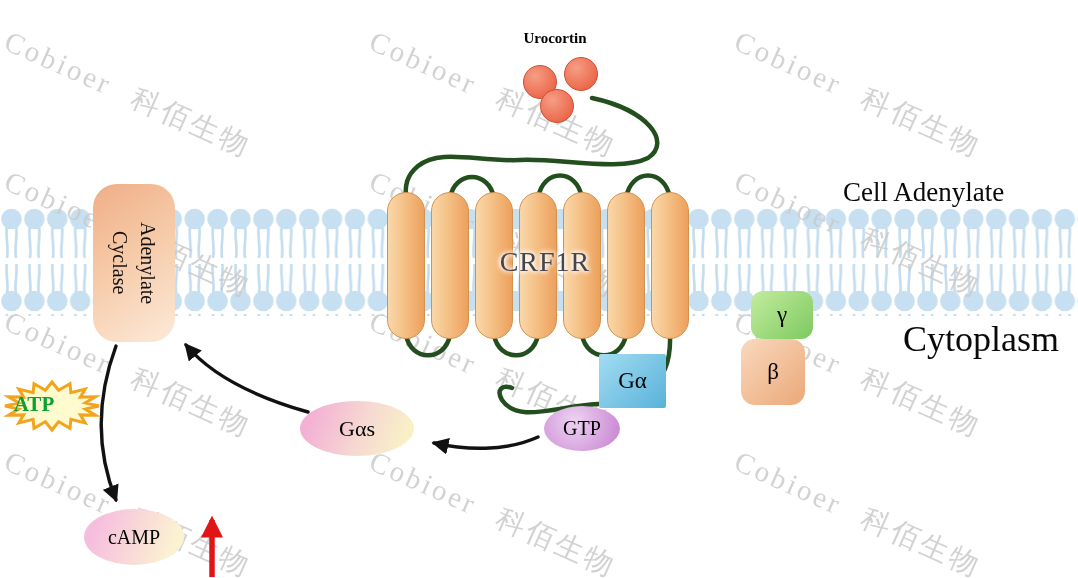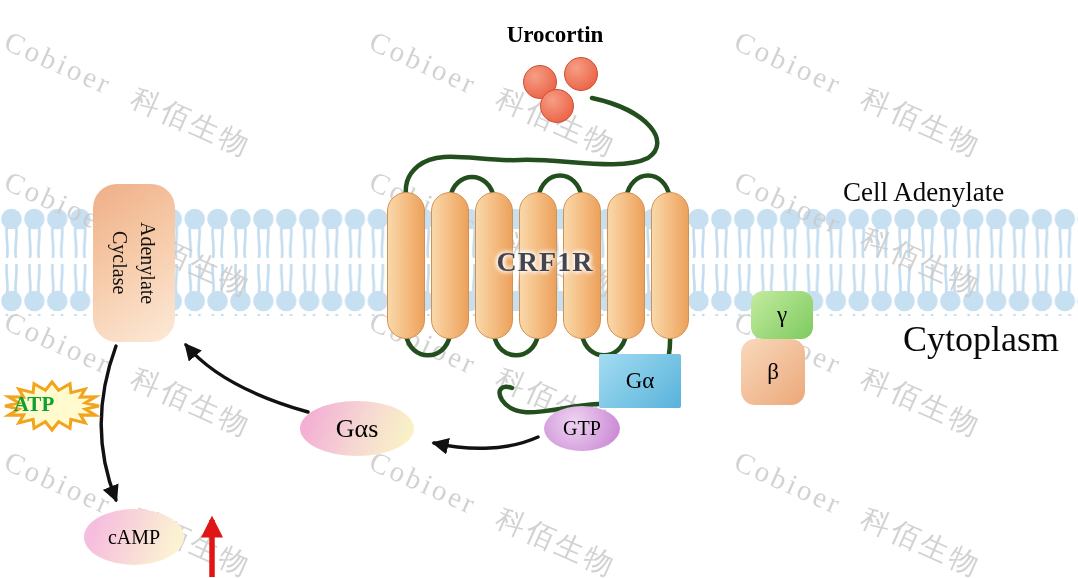--- a/index.html
+++ b/index.html
@@ -13,45 +13,45 @@
   .watermark { position:absolute; font-size:29px; letter-spacing:3px; word-spacing:14px;
                color:#cbcbcb; opacity:.85; transform:rotate(24deg); transform-origin:left top;
                white-space:nowrap; }
   .shape, .label { position:absolute; z-index:4; display:flex; align-items:center; justify-content:center; }
   .label { z-index:5; white-space:nowrap; }
 
   .helix { position:absolute; z-index:4; top:192px; width:38px; height:147px; border-radius:19px;
            background:linear-gradient(90deg,#f9d8aa 0%,#f4bd82 50%,#eca15c 100%);
            border:1.5px solid #d2924f; }
 
-  #title-urocortin { left:455px; top:22px; width:200px; font-weight:bold; font-size:23px; color:#000; }
+  #title-urocortin { left:455px; top:30px; width:200px; font-weight:bold; font-size:15px; color:#000; }
   #label-cell-membrane { left:843px; top:177px; font-size:27px; color:#0a0a0a; }
   #label-cytoplasm { left:903px; top:318px; font-size:36px; color:#0a0a0a; }
-  #label-crf1r { left:483px; top:246px; width:124px; font-weight:bold; font-size:28px; color:#45454f;
+  #label-crf1r { left:483px; top:246px; width:124px; font-weight:normal; font-size:28px; color:#45454f;
                  letter-spacing:1px; text-shadow:0 0 5px #fff,0 0 5px #fff,0 0 6px #fff; }
 
   #ac-box { left:93px; top:184px; width:82px; height:158px; border-radius:24px;
             background:linear-gradient(145deg,#efae87 0%,#f6caa8 45%,#fcead9 100%); }
   .ac-text { writing-mode:vertical-rl; text-orientation:mixed; height:150px; font-size:20px;
              color:#111; text-align:center; line-height:1.4; }
 
   .uro-circle { position:absolute; z-index:4; width:34px; height:34px; border-radius:50%;
                 background:radial-gradient(circle at 35% 32%, #f59e85, #ec674a 75%);
                 border:1px solid #cf4c31; }
 
   #gamma-box { left:751px; top:291px; width:62px; height:48px; border-radius:12px;
                background:linear-gradient(135deg,#c4ec9f,#7dc95f); font-size:23px; }
   #beta-box  { left:741px; top:339px; width:64px; height:66px; border-radius:14px;
                background:linear-gradient(135deg,#f9d9bd,#eba878); font-size:23px; }
-  #galpha-box{ left:599px; top:354px; width:82px; height:54px; border-radius:2px;
+  #galpha-box{ left:599px; top:354px; width:67px; height:54px; border-radius:2px;
                background:linear-gradient(135deg,#a3dcf2,#58b2da); font-size:23px; }
   #gtp-ellipse { left:544px; top:406px; width:76px; height:45px; border-radius:50%;
                background:radial-gradient(circle at 40% 35%, #eed4f2, #cd8ed6 80%); font-size:20px; }
   #gas-ellipse { left:300px; top:401px; width:114px; height:55px; border-radius:50%;
-               background:linear-gradient(110deg,#f3afd4 10%,#f6d9d2 55%,#f9f1c6 90%); font-size:26px; }
+               background:linear-gradient(110deg,#f3afd4 10%,#f6d9d2 55%,#f9f1c6 90%); font-size:22px; }
   #camp-ellipse{ left:84px; top:509px; width:100px; height:56px; border-radius:50%;
                background:linear-gradient(110deg,#f6bede 15%,#fbf2d2 85%); font-size:20px; }
   #atp-label { left:8px; top:392px; width:52px; font-weight:bold; font-size:21px; color:#09a12f; z-index:5; }
 </style>
 </head>
 <body>
 
 <div id="canvas">
 
   <svg id="membrane-svg" class="layer" width="1078" height="578" viewBox="0 0 1078 578">

